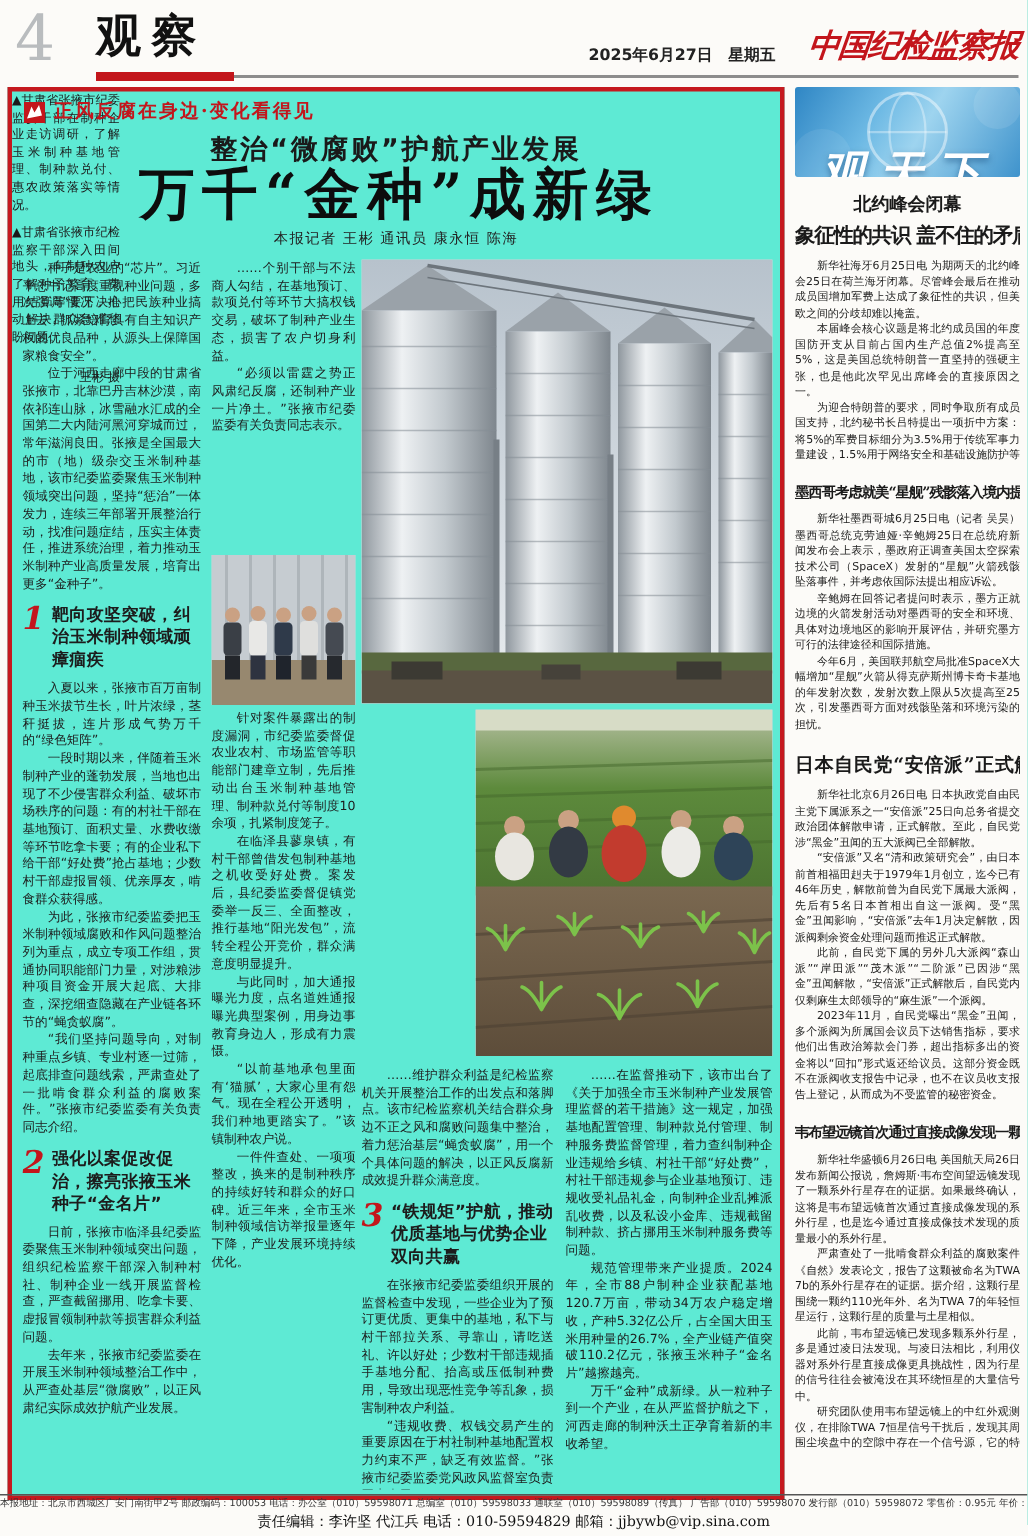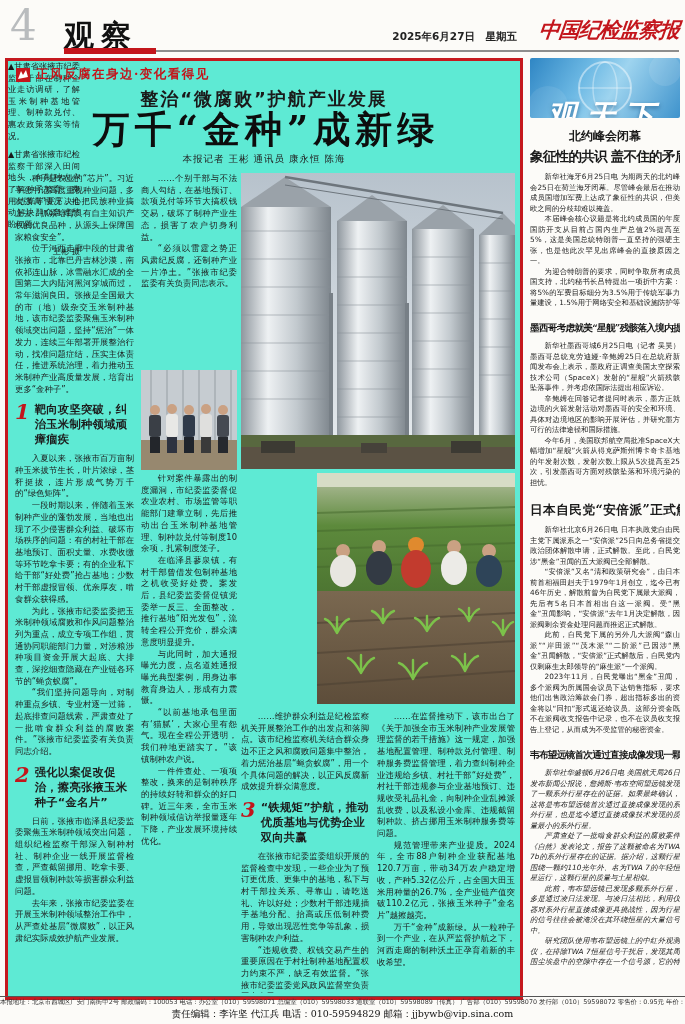--- a/index.html
+++ b/index.html
@@ -1,20 +1,20 @@
 <!DOCTYPE html>
 <html><head>
 <meta charset="utf-8">
 <style>
   html,body{margin:0;padding:0;}
   body{width:685px;height:1024px;overflow:hidden;background:#e9e7e2;}
   .page{position:relative;width:685px;height:1024px;background:#fcfbf8;font-family:"DejaVu Sans",sans-serif;color:#1a1a1a;}
   
   .pagenum{position:absolute;left:10px;top:4px;font-size:42px;line-height:44px;color:#b9bcbe;font-family:"DejaVu Serif","Liberation Serif",serif;}
-  .section-title{position:absolute;left:64px;top:16px;font-size:30px;font-weight:bold;letter-spacing:7px;font-family:Liberation Serif, serif;color:#111;}
+  .section-title{position:absolute;left:64px;top:4px;font-size:30px;font-weight:bold;letter-spacing:7px;font-family:Liberation Serif, serif;color:#111;}
   .header-rule{position:absolute;left:64px;right:6px;top:50px;height:2px;background:#8d8d8d;}
   .header-redbar{position:absolute;left:64px;top:48px;width:92px;height:6px;background:#c3161c;}
   .date-line{position:absolute;right:168px;top:30px;font-size:10.5px;font-weight:bold;color:#222;}
   .masthead{position:absolute;right:6px;top:16px;font-size:21px;font-weight:bold;font-style:italic;letter-spacing:-1px;color:#c3161c;font-family:"DejaVu Serif","Liberation Serif",serif;transform:skewX(-6deg);}
   
   .article-box{position:absolute;left:5px;top:58px;width:512px;height:936px;border:3px solid #c5191f;background:#5eead4;}
   .tag-row{position:absolute;left:8px;top:5px;display:flex;align-items:center;}
   .tag-icon{width:14px;height:14px;background:#c3161c;margin-right:6px;position:relative;flex:none;}
   .tag-icon svg{position:absolute;left:1px;top:1px;}
   .tag-text{color:#c3161c;font-weight:bold;font-size:12.5px;letter-spacing:1.5px;font-family:"DejaVu Serif","Liberation Serif",serif;}
@@ -45,21 +45,21 @@
   .banner-text{position:relative;color:#fff;font-size:30px;font-weight:900;font-style:italic;text-align:center;line-height:60px;letter-spacing:9px;font-family:"DejaVu Serif","Liberation Serif",serif;text-shadow:0 2px 4px rgba(10,60,110,.55);margin-top:28px;}
   .sb-kicker{text-align:center;font-size:12px;font-weight:bold;margin:10px 0 3px;}
   .sb-title-lg{text-align:center;font-size:13.6px;font-weight:900;letter-spacing:-0.8px;white-space:nowrap;font-family:"DejaVu Serif","Liberation Serif",serif;margin:0 0 6px;}
   .sb-title-md{text-align:center;font-size:12.6px;font-weight:900;letter-spacing:0.5px;white-space:nowrap;font-family:"DejaVu Serif","Liberation Serif",serif;margin:14px 0 6px;}
   .sb-title-sm{text-align:center;font-size:9.6px;font-weight:900;letter-spacing:-0.7px;white-space:nowrap;font-family:"DejaVu Serif","Liberation Serif",serif;margin:14px 0 6px;}
   .sb-body{font-size:7.3px;line-height:10.5px;text-align:justify;color:#1b1b1b;overflow:hidden;}
   .sb-body p{margin:0;text-indent:2em;}
   #sb-body-1{max-height:136px;}
   #sb-body-2{max-height:188px;}
   #sb-body-3{max-height:210px;}
-  #sb-body-4{max-height:200px;font-style:italic;}
+  #sb-body-4{max-height:200px;}
   
   .footer-topline{position:absolute;left:0;right:0;top:996px;height:1px;background:#555;}
   .address-line{position:absolute;left:0;right:0;top:998px;text-align:center;font-size:6.4px;color:#333;white-space:nowrap;overflow:hidden;}
   .editor-line{position:absolute;left:0;right:0;top:1008px;text-align:center;font-size:9.5px;font-weight:normal;color:#111;font-family:"DejaVu Serif","Liberation Serif",serif;}
 </style>
 </head>
 <body>
 
 <div class="page">
 

